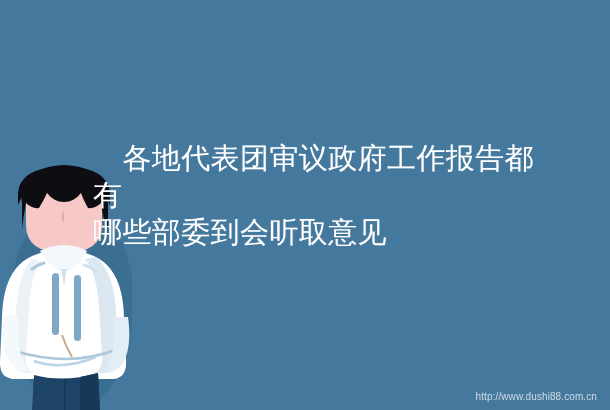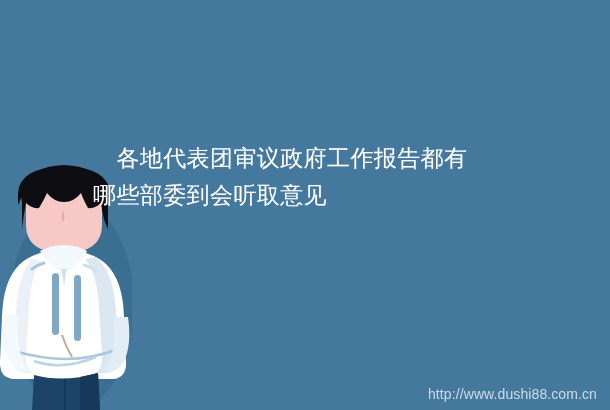--- a/index.html
+++ b/index.html
@@ -16,34 +16,34 @@
     font-family: "Liberation Sans", sans-serif;
   }
 
   
   #headline {
     position: absolute;
     left: 93px;
     top: 140px;
     width: 470px;
     color: #ffffff;
-    font-size: 23px;
+    font-size: 29px;
     line-height: 37px;
     letter-spacing: 0.4px;
     white-space: pre-line;
     text-shadow: 0 0 1px rgba(255,255,255,.25);
   }
 
   
   #watermark {
     position: absolute;
     right: 13px;
     bottom: 8px;
     color: rgba(255,255,255,.72);
-    font-size: 14px;
+    font-size: 10px;
     letter-spacing: .1px;
   }
 
   
   #figure {
     position: absolute;
     left: 0;
     bottom: 0;
     width: 132px;
     height: 245px;

